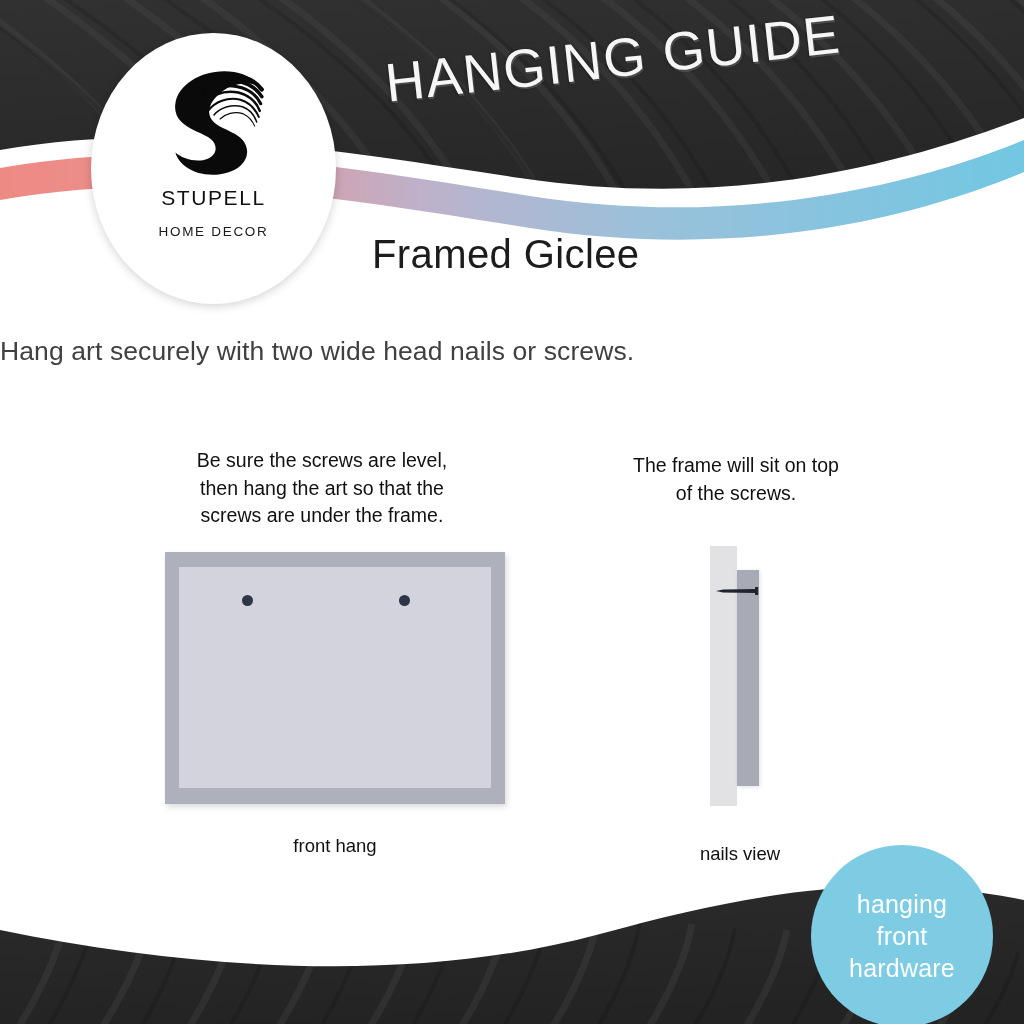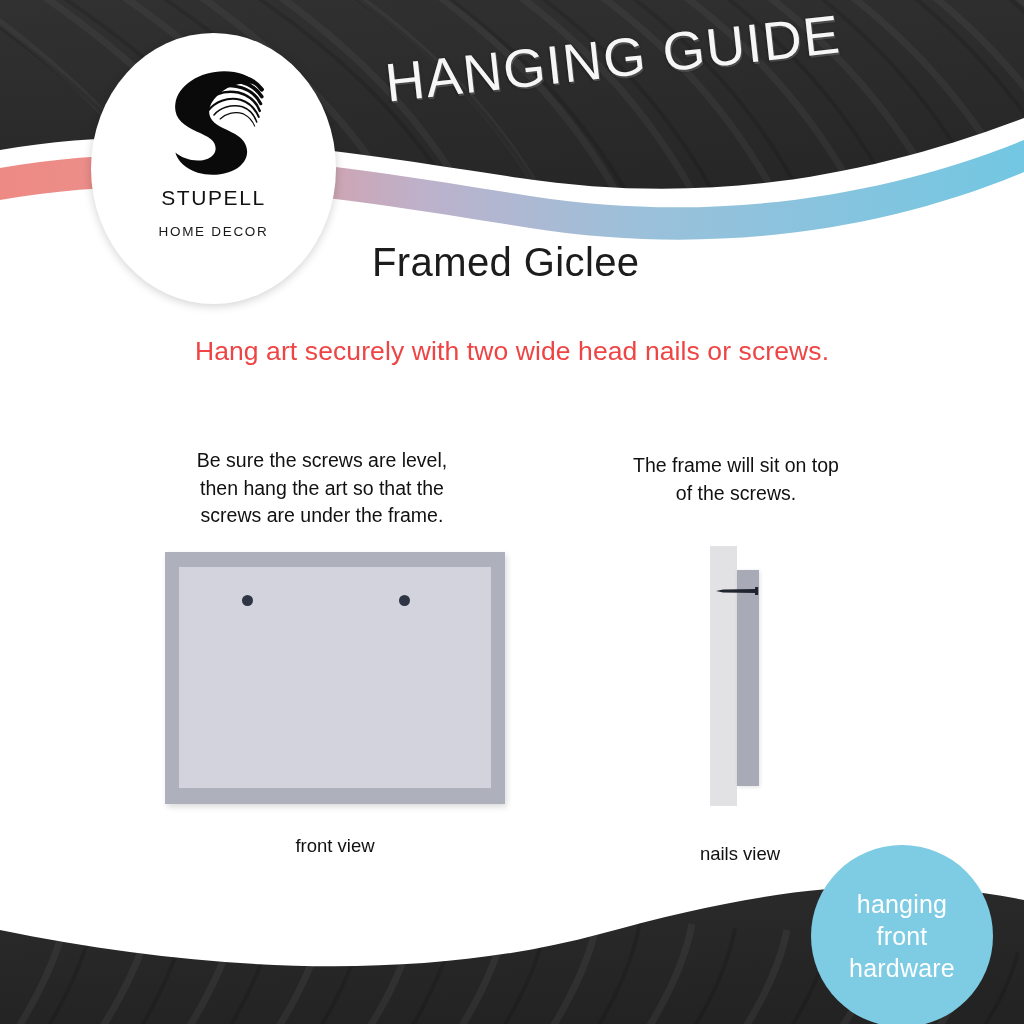--- a/index.html
+++ b/index.html
@@ -77,40 +77,39 @@
     font-weight: 400;
     letter-spacing: 1.5px;
     color: #f6f6f6;
     text-shadow: 1px 2px 0 rgba(255,255,255,0.18),
                  0 1px 3px rgba(0,0,0,0.55);
     white-space: nowrap;
   }
   #product-type {
     position: absolute;
     left: 372px;
-    top: 240px;
+    top: 232px;
     font-family: "Liberation Sans", sans-serif;
     font-size: 40px;
     font-weight: 300;
     color: #1c1c1c;
     letter-spacing: 0.4px;
     white-space: nowrap;
   }
 
   
   #main-instruction {
     position: absolute;
     left: 0;
     top: 336px;
     width: 1024px;
-    text-align: center;
     font-family: "Liberation Sans", sans-serif;
     font-size: 26.5px;
     font-weight: 400;
-    color: #ef4444;
+    color: #404040;
     letter-spacing: 0.1px;
   }
 
   
   .caption {
     position: absolute;
     font-family: "Liberation Sans", sans-serif;
     font-size: 19.5px;
     font-weight: 400;
     color: #111111;
@@ -367,21 +366,21 @@
 
   <div id="side-view-diagram">
     <div id="side-view-wall"></div>
     <div id="side-view-frame"></div>
     <svg id="side-view-nail" viewBox="0 0 46 8" xmlns="http://www.w3.org/2000/svg">
       <path d="M0,4 L7,2.6 L40,2.0 L40,6.0 L7,5.4 Z" fill="#20242e"></path>
       <rect x="39" y="0" width="3.2" height="8" rx="0.6" fill="#20242e"></rect>
     </svg>
   </div>
 
-  <div class="view-label" id="front-view-label">front view</div>
+  <div class="view-label" id="front-view-label">front hang</div>
   <div class="view-label" id="side-view-label">nails view</div>
 
   <div id="hardware-badge">
     <span>hanging</span>
     <span>front</span>
     <span>hardware</span>
   </div>
 
 </div>
 

